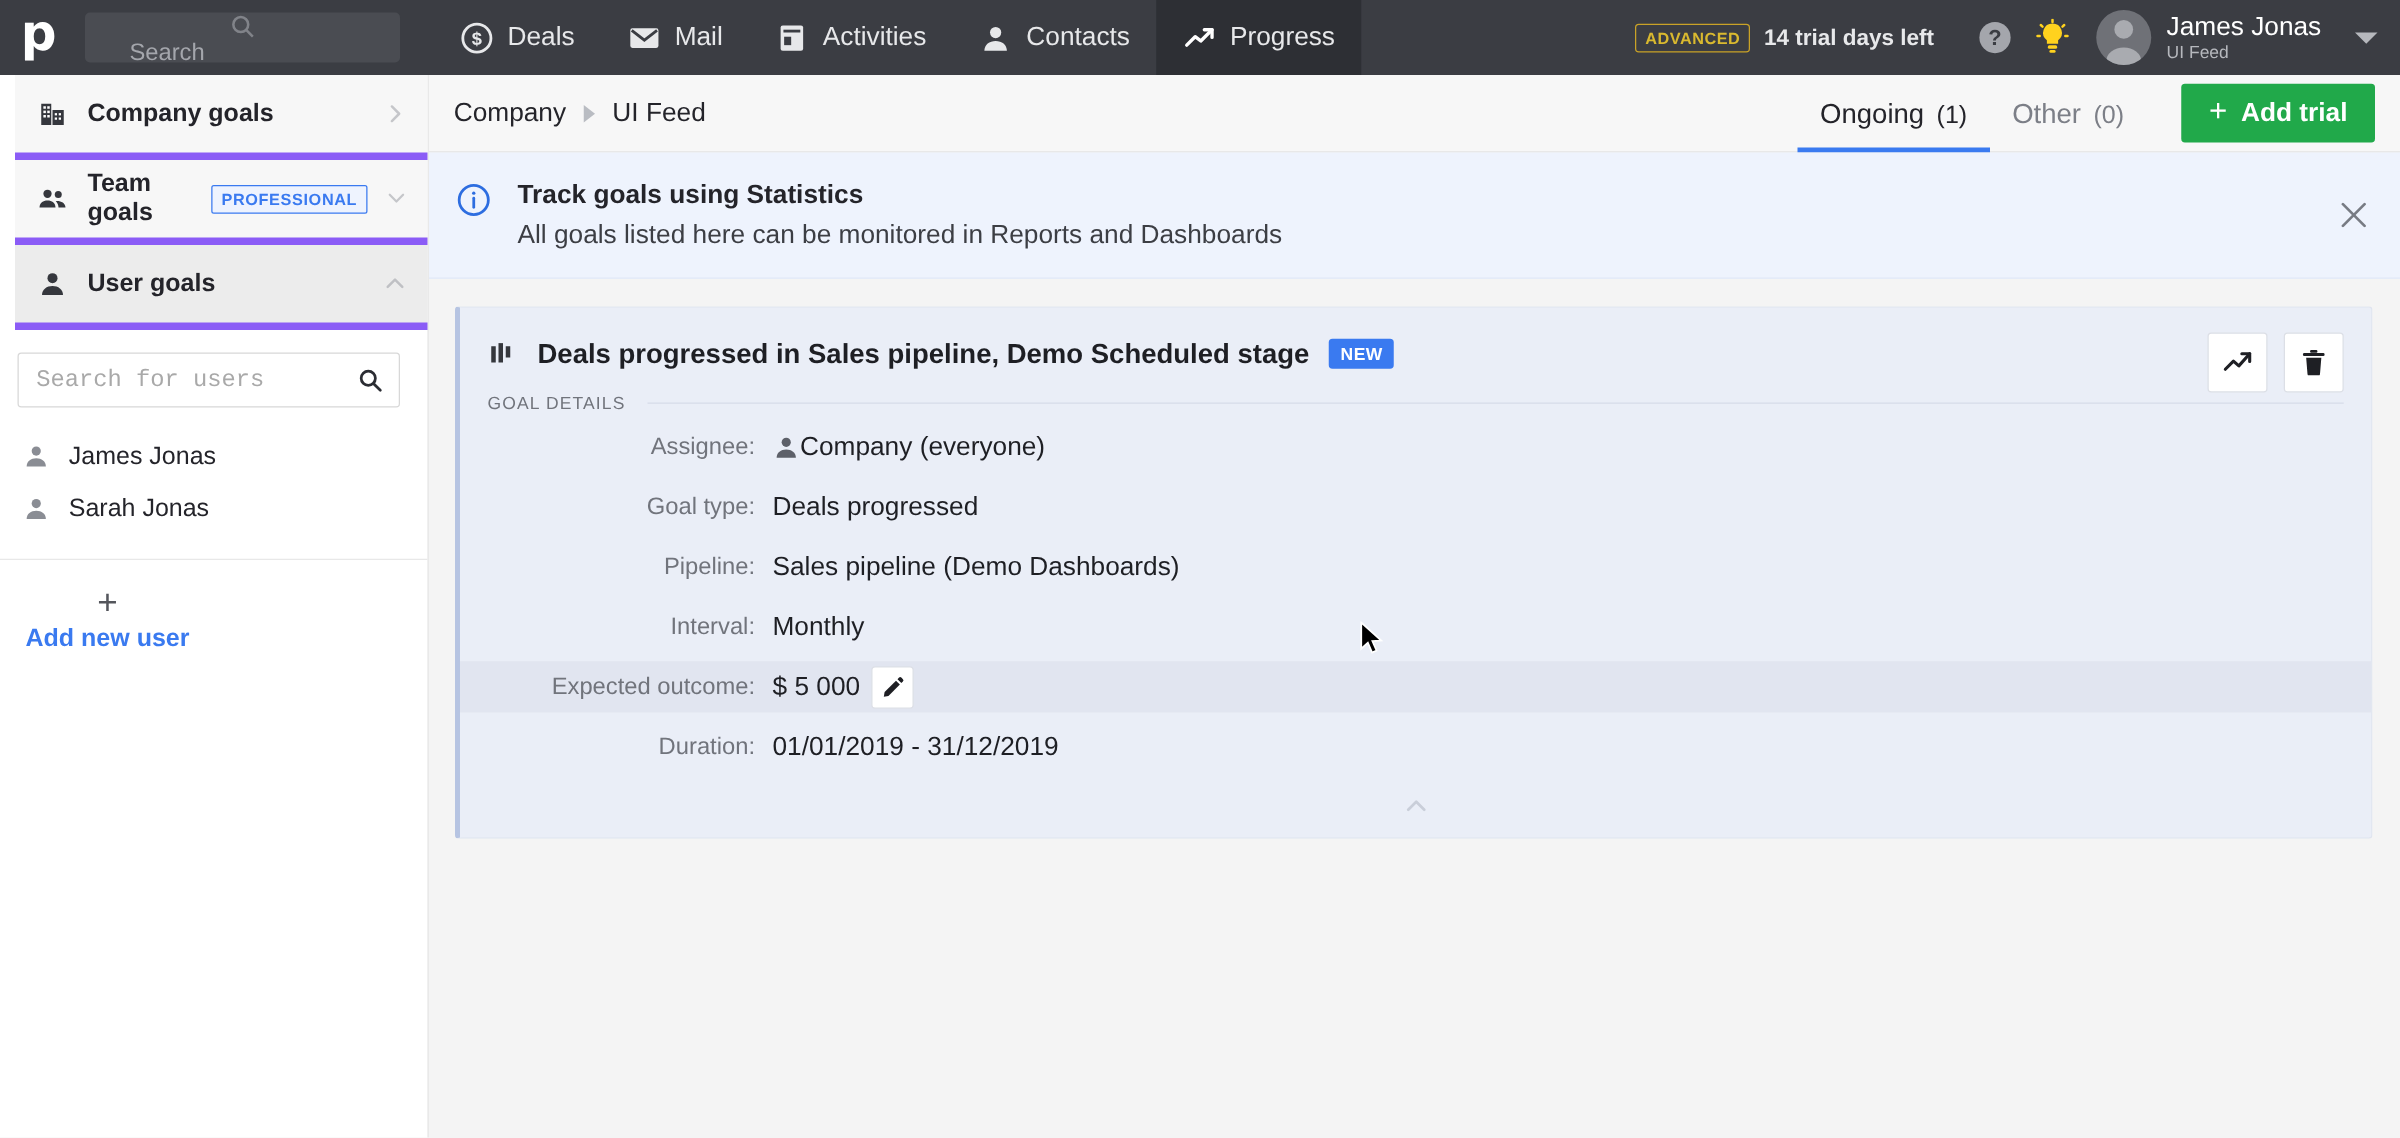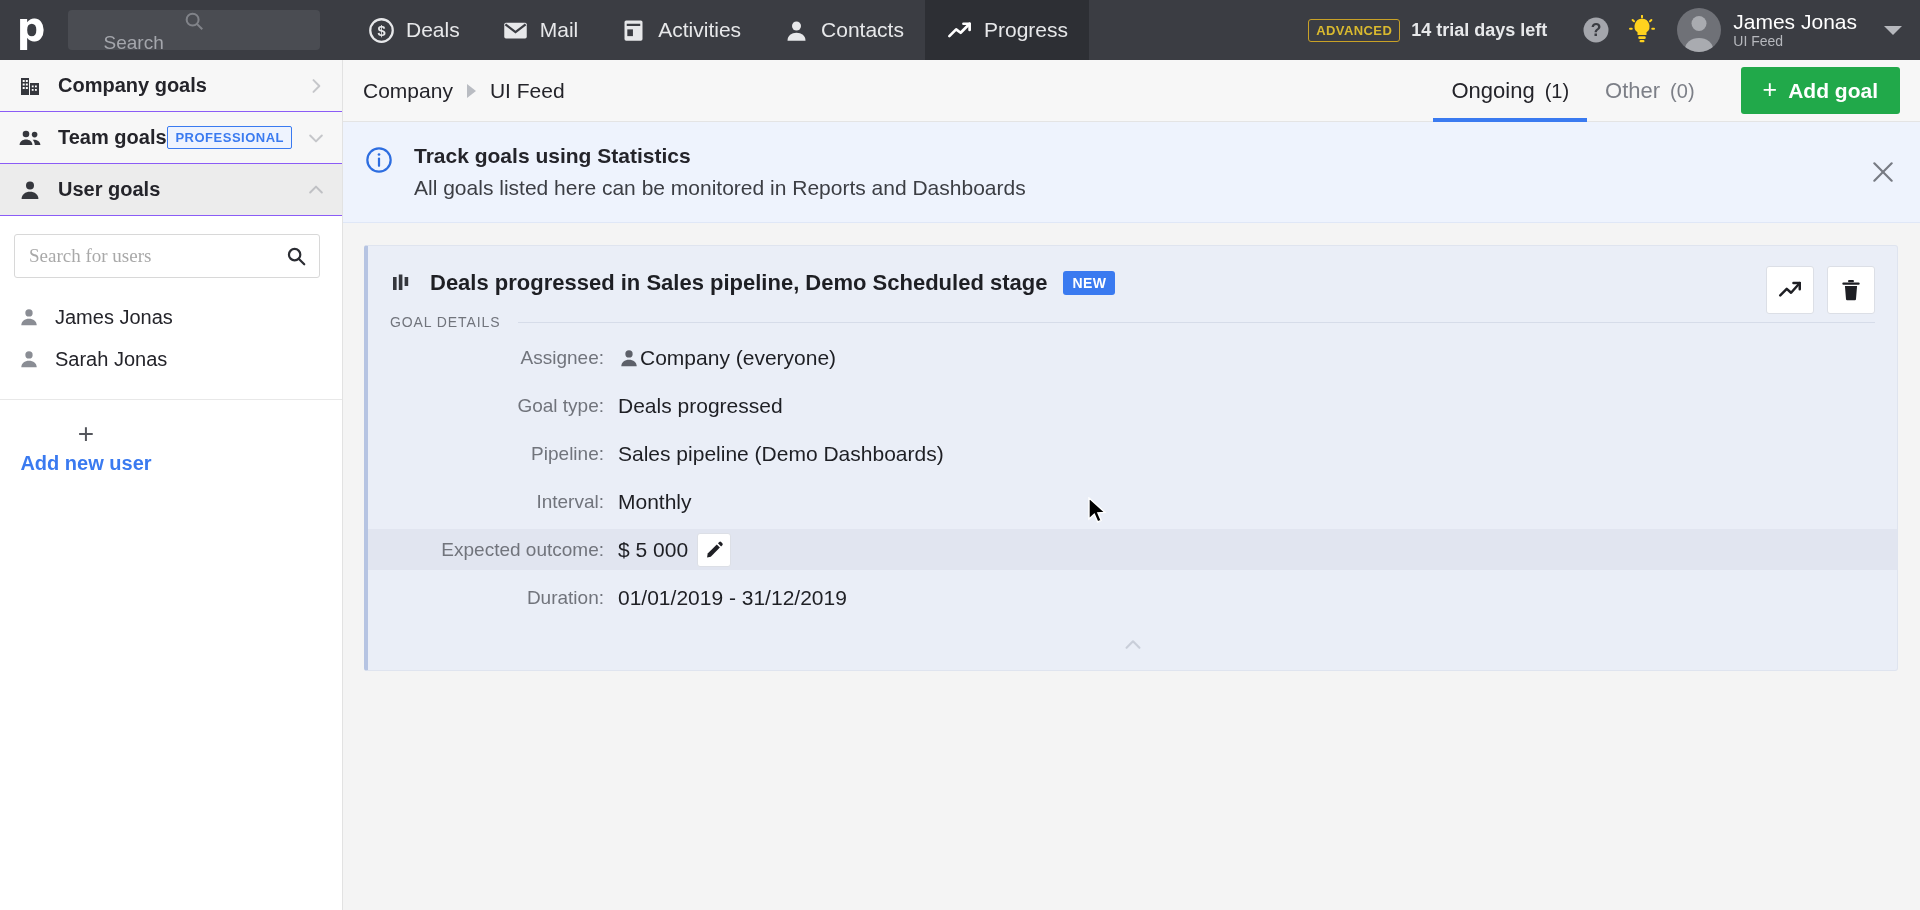--- a/index.html
+++ b/index.html
@@ -99,24 +99,25 @@
 
   
   .sidebar {
     position: absolute; top: 60px; left: 0;
     width: 343px; height: 850px;
     background: #ffffff;
     border-right: 1px solid #e2e2e2;
     z-index: 20;
   }
   .side-row {
-    height: 52px; display: flex; align-items: center;
+    height: 68px; display: flex; align-items: center;
     padding: 0 16px 0 18px;
-    border-bottom: 1px solid #8b5cf6;
+    border-bottom: 6px solid #8b5cf6;
     cursor: pointer;
+    margin-left: 12px;
   }
   .side-row.shade { background: #f7f7f7; }
   .side-row.active { background: #ececec; }
   .side-row .ic { width: 24px; height: 24px; flex: none; }
   .side-row .lbl {
     margin-left: 16px; font-size: 20px; font-weight: 700; color: #24242a;
   }
   .pro-badge {
     margin-left: auto; margin-right: 14px;
     color: #3a7af0; border: 1px solid #3a7af0; background: #eef3fe;
@@ -128,21 +129,21 @@
 
   .user-search-wrap { padding: 18px 22px 0 14px; }
   .user-search {
     height: 44px; border: 1px solid #d8d8d8; border-radius: 3px;
     display: flex; align-items: center; padding: 0 12px 0 14px;
     background: #fff;
   }
   .user-search input {
     border: none; outline: none; background: transparent;
     font-size: 19px; color: #333; width: 100%;
-    font-family: Liberation Serif, serif;
+    font-family: Liberation Mono, monospace;
   }
   .user-search input::placeholder { color: #a9a9a9; }
   .user-search .ic { width: 22px; height: 22px; flex: none; }
 
   .user-list { padding-top: 18px; }
   .user-item {
     display: flex; align-items: center; gap: 15px;
     padding: 8px 18px; height: 42px; cursor: pointer;
   }
   .user-item .ic { width: 22px; height: 22px; flex: none; }
@@ -520,21 +521,21 @@
       <div class="tab sel">
         <span>Ongoing</span>
         <span class="cnt">(1)</span>
       </div>
       <div class="tab">
         <span>Other</span>
         <span class="cnt">(0)</span>
       </div>
       <button class="addgoal">
         <span class="pl">+</span>
-        <span>Add goal</span>
+        <span>Add trial</span>
       </button>
     </div>
   </div>
 
   <div class="banner">
     <span class="ic">
       <svg viewBox="0 0 24 24" fill="none" stroke="#2d6de0" stroke-width="1.9">
           <circle cx="12" cy="12" r="10"></circle>
           <line x1="12" y1="10.8" x2="12" y2="17" stroke-linecap="round"></line>
           <circle cx="12" cy="7.3" r="1.15" fill="#2d6de0" stroke="none"></circle>

